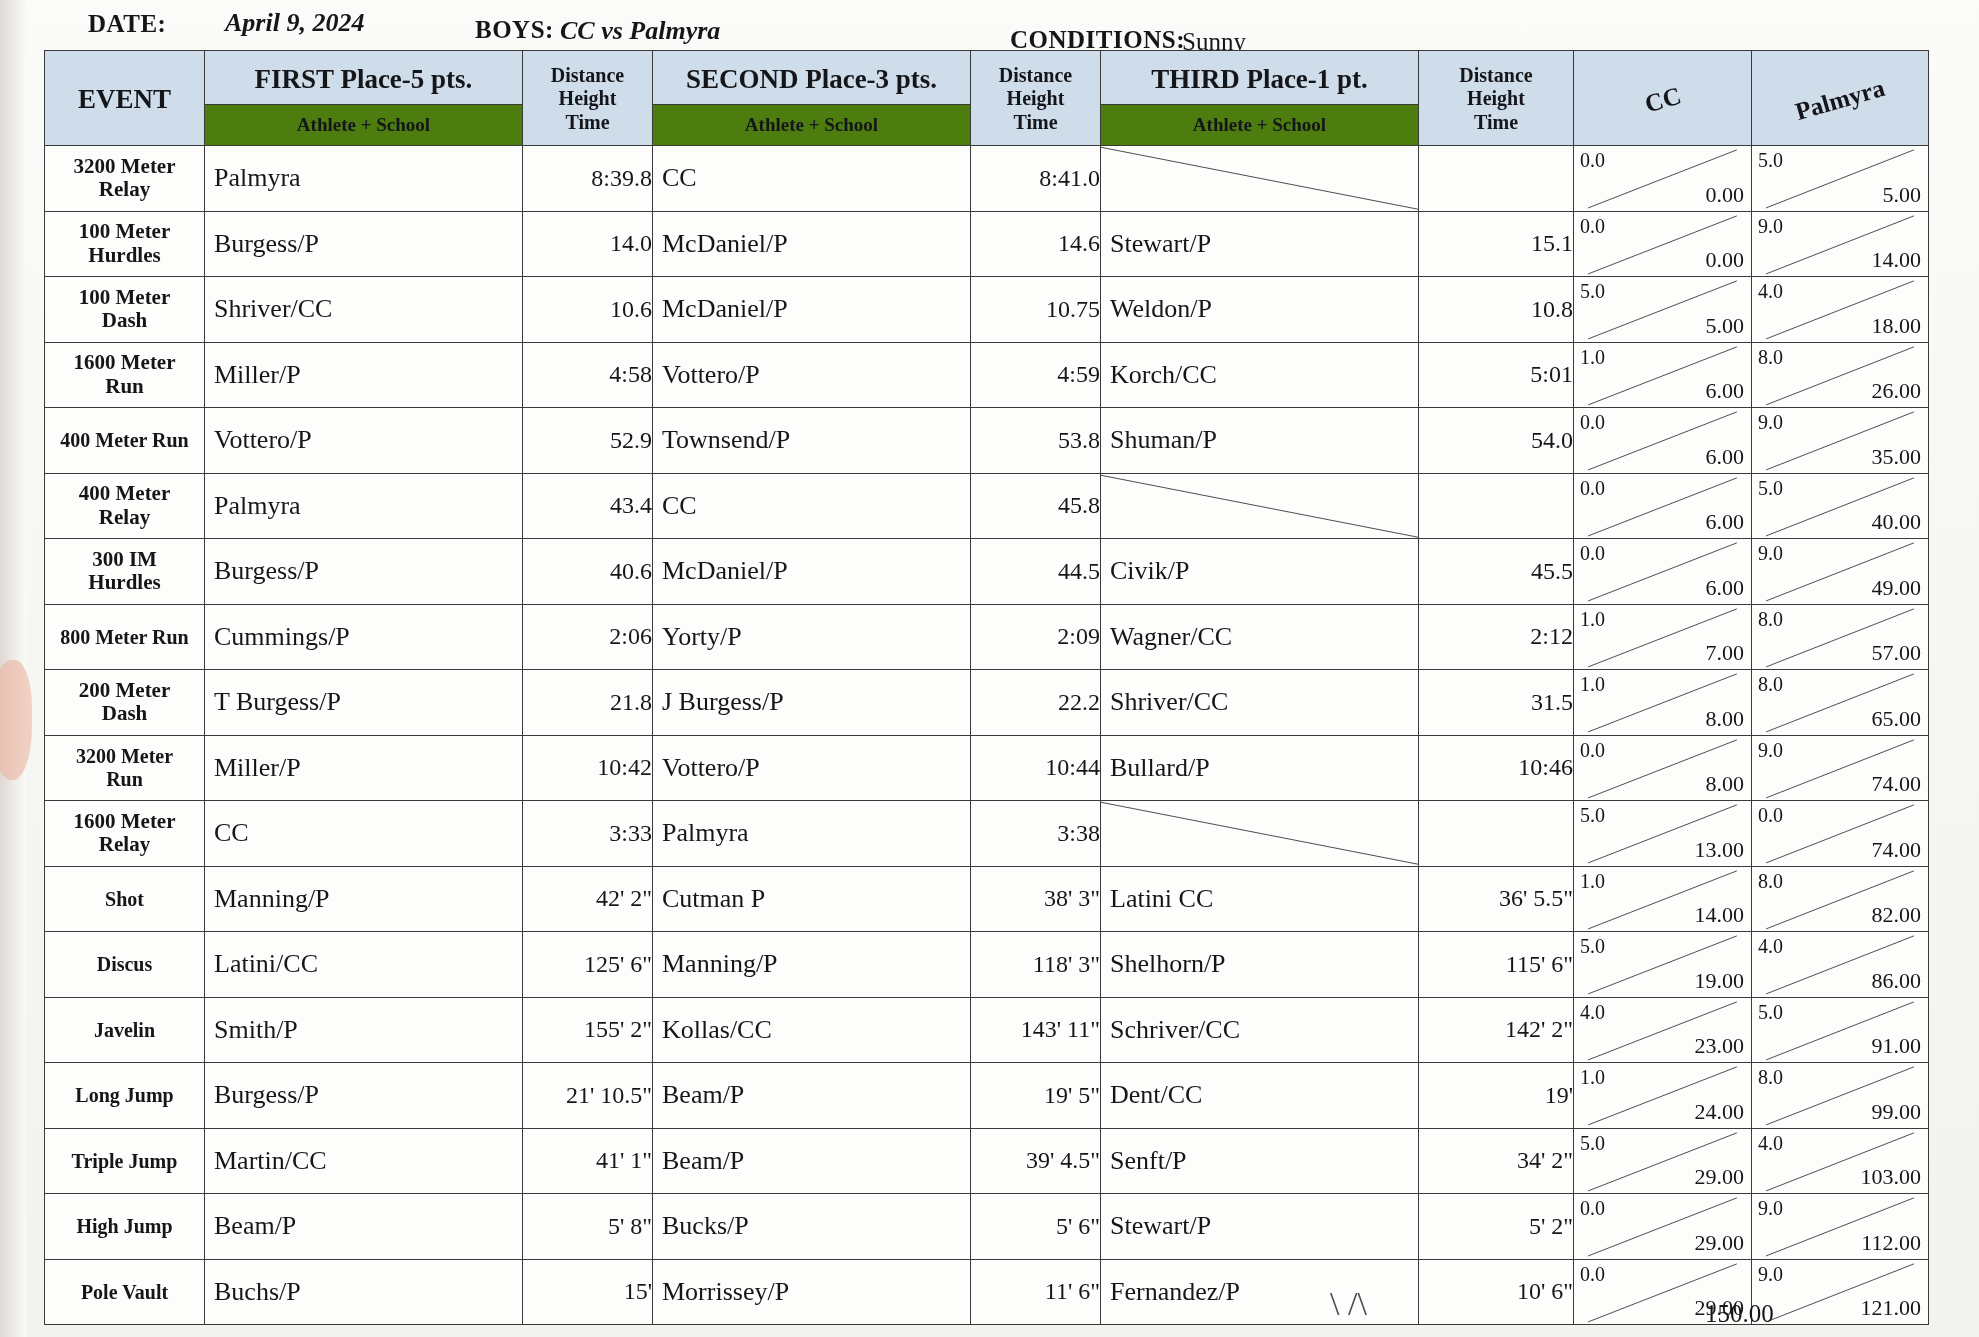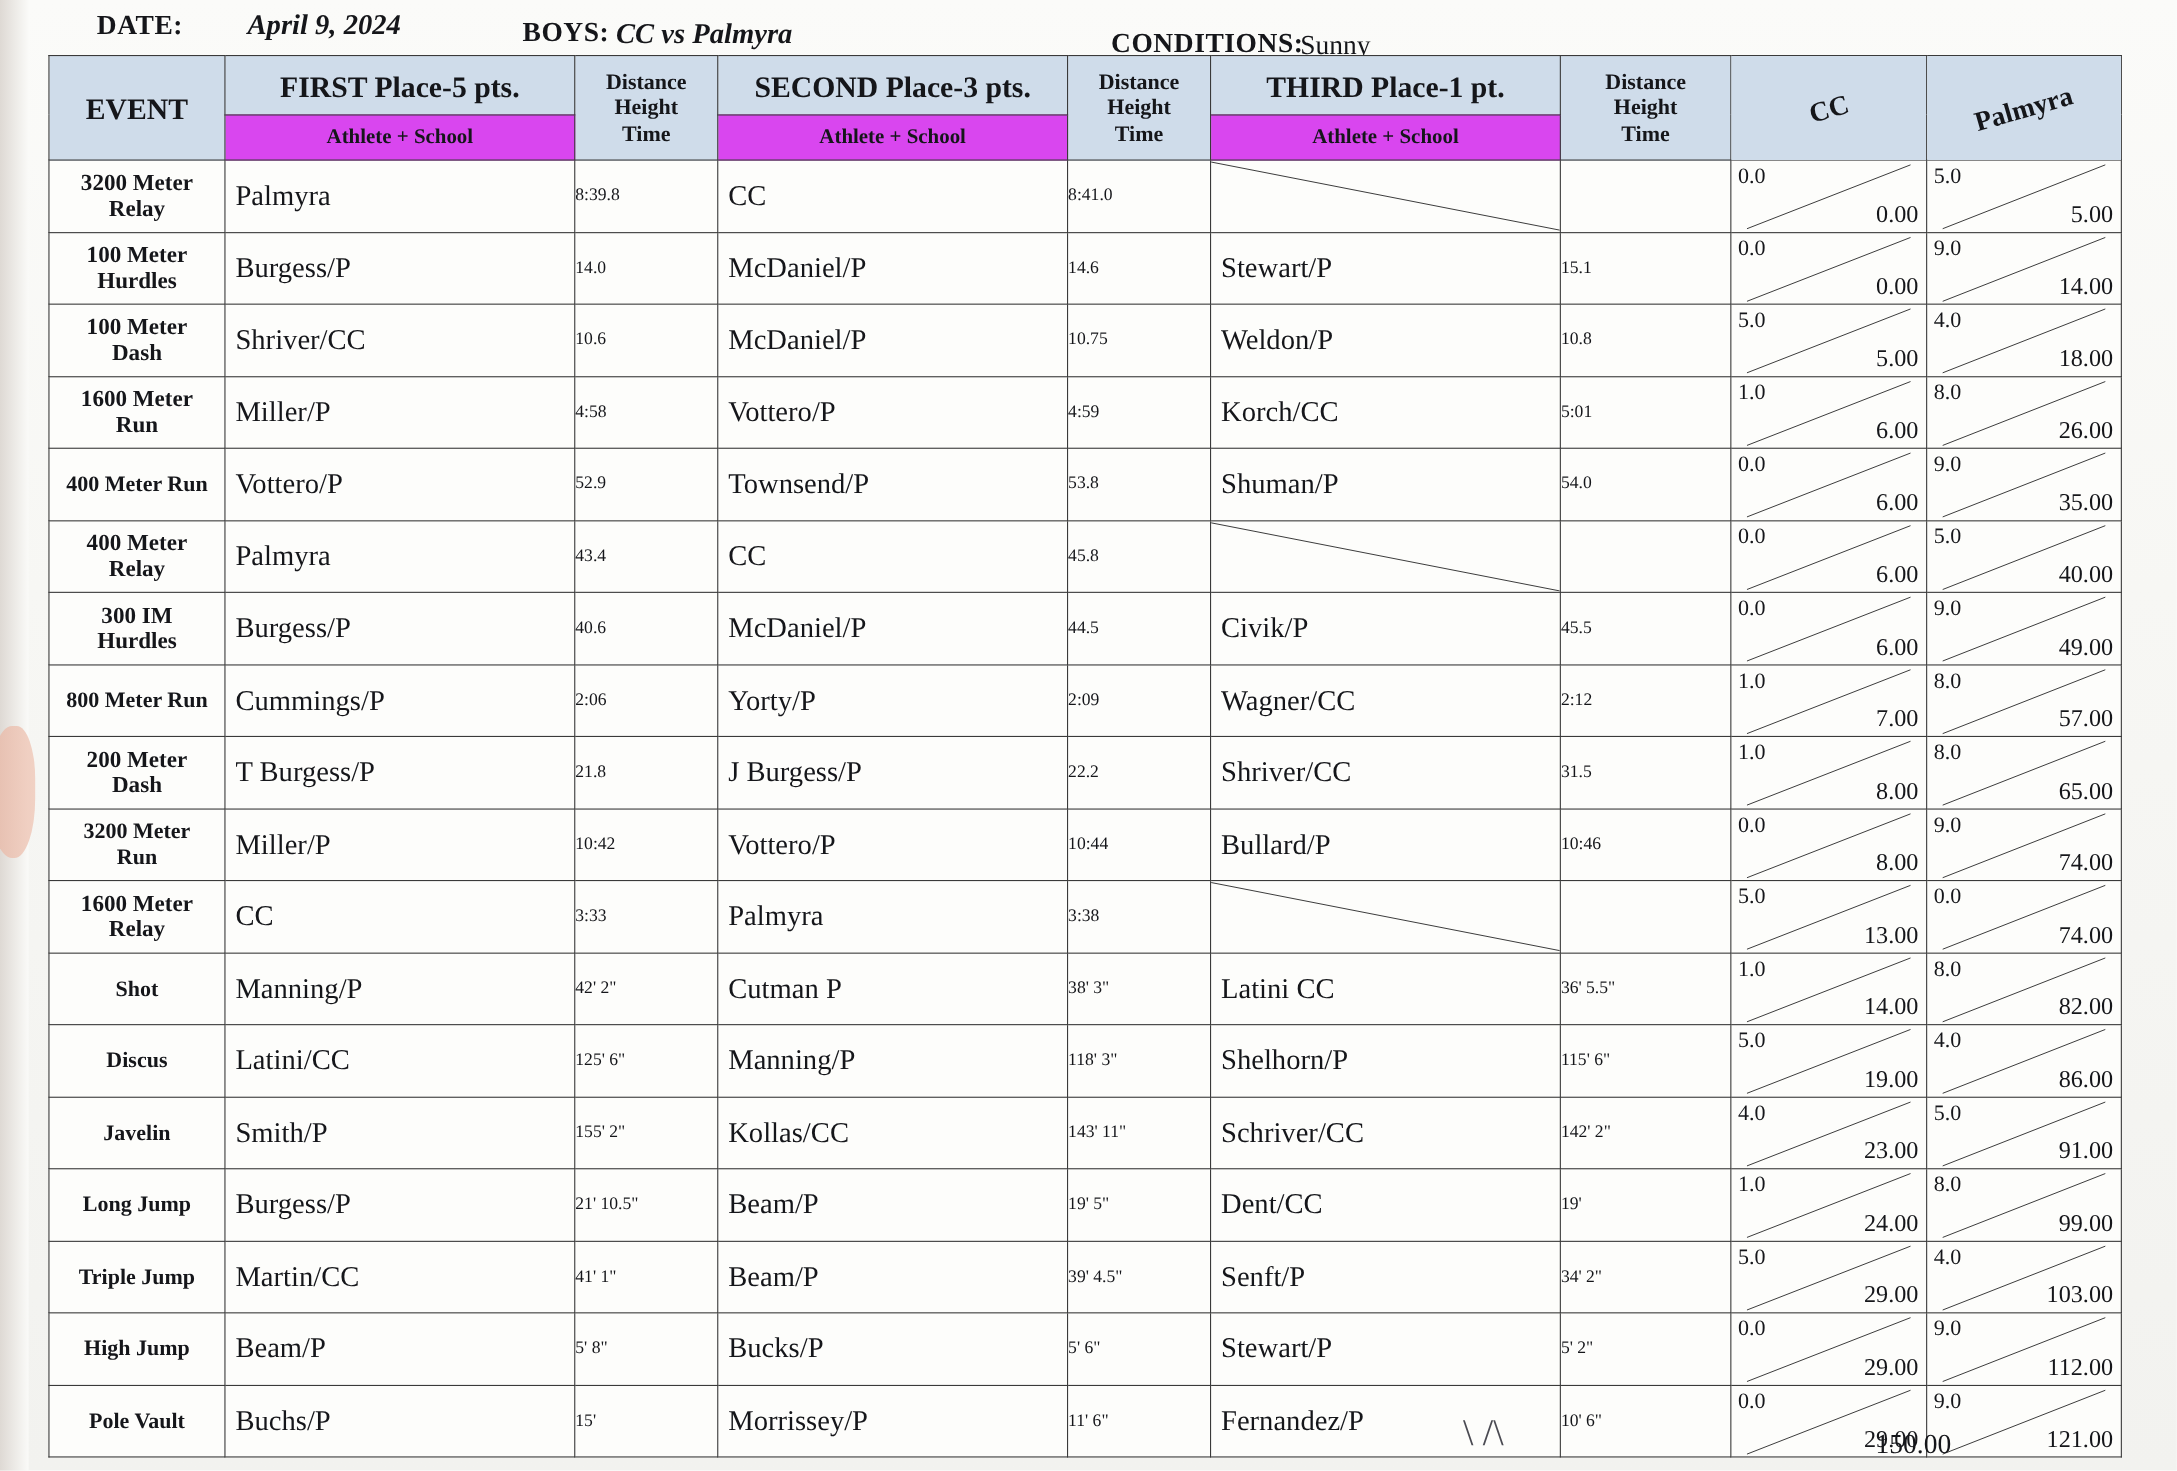--- a/index.html
+++ b/index.html
@@ -95,21 +95,21 @@
     font-size: 27px;
     font-weight: bold;
     padding: 6px 2px 2px;
     line-height: 1.08;
   }
   .head-sub {
     font-size: 19px;
     font-weight: bold;
     border-top: 1.4px solid #3a3a3a;
     padding: 3px 2px;
-    background: #d946ef;
+    background: #4d7c0f;
   }
   .head-stack {
     font-size: 20px;
     font-weight: bold;
     line-height: 1.18;
     padding: 4px 2px 2px;
   }
   .head-team {
     height: 94px;
     position: relative;
@@ -134,22 +134,22 @@
     padding: 2px 1px;
     font-weight: bold;
   }
   .ev.one { font-size: 20px; }
   .name {
     padding-left: 9px;
     font-size: 26px;
     text-align: left;
   }
   .mark {
-    text-align: left;
-    font-size: 16px;
+    text-align: right;
+    font-size: 24px;
   }
 
   
   .slash { position: relative; }
   .slash svg { position: absolute; left: 0; top: 0; width: 100%; height: 100%; }
 
   
   .score {
     position: relative;
     height: 64.5px;

